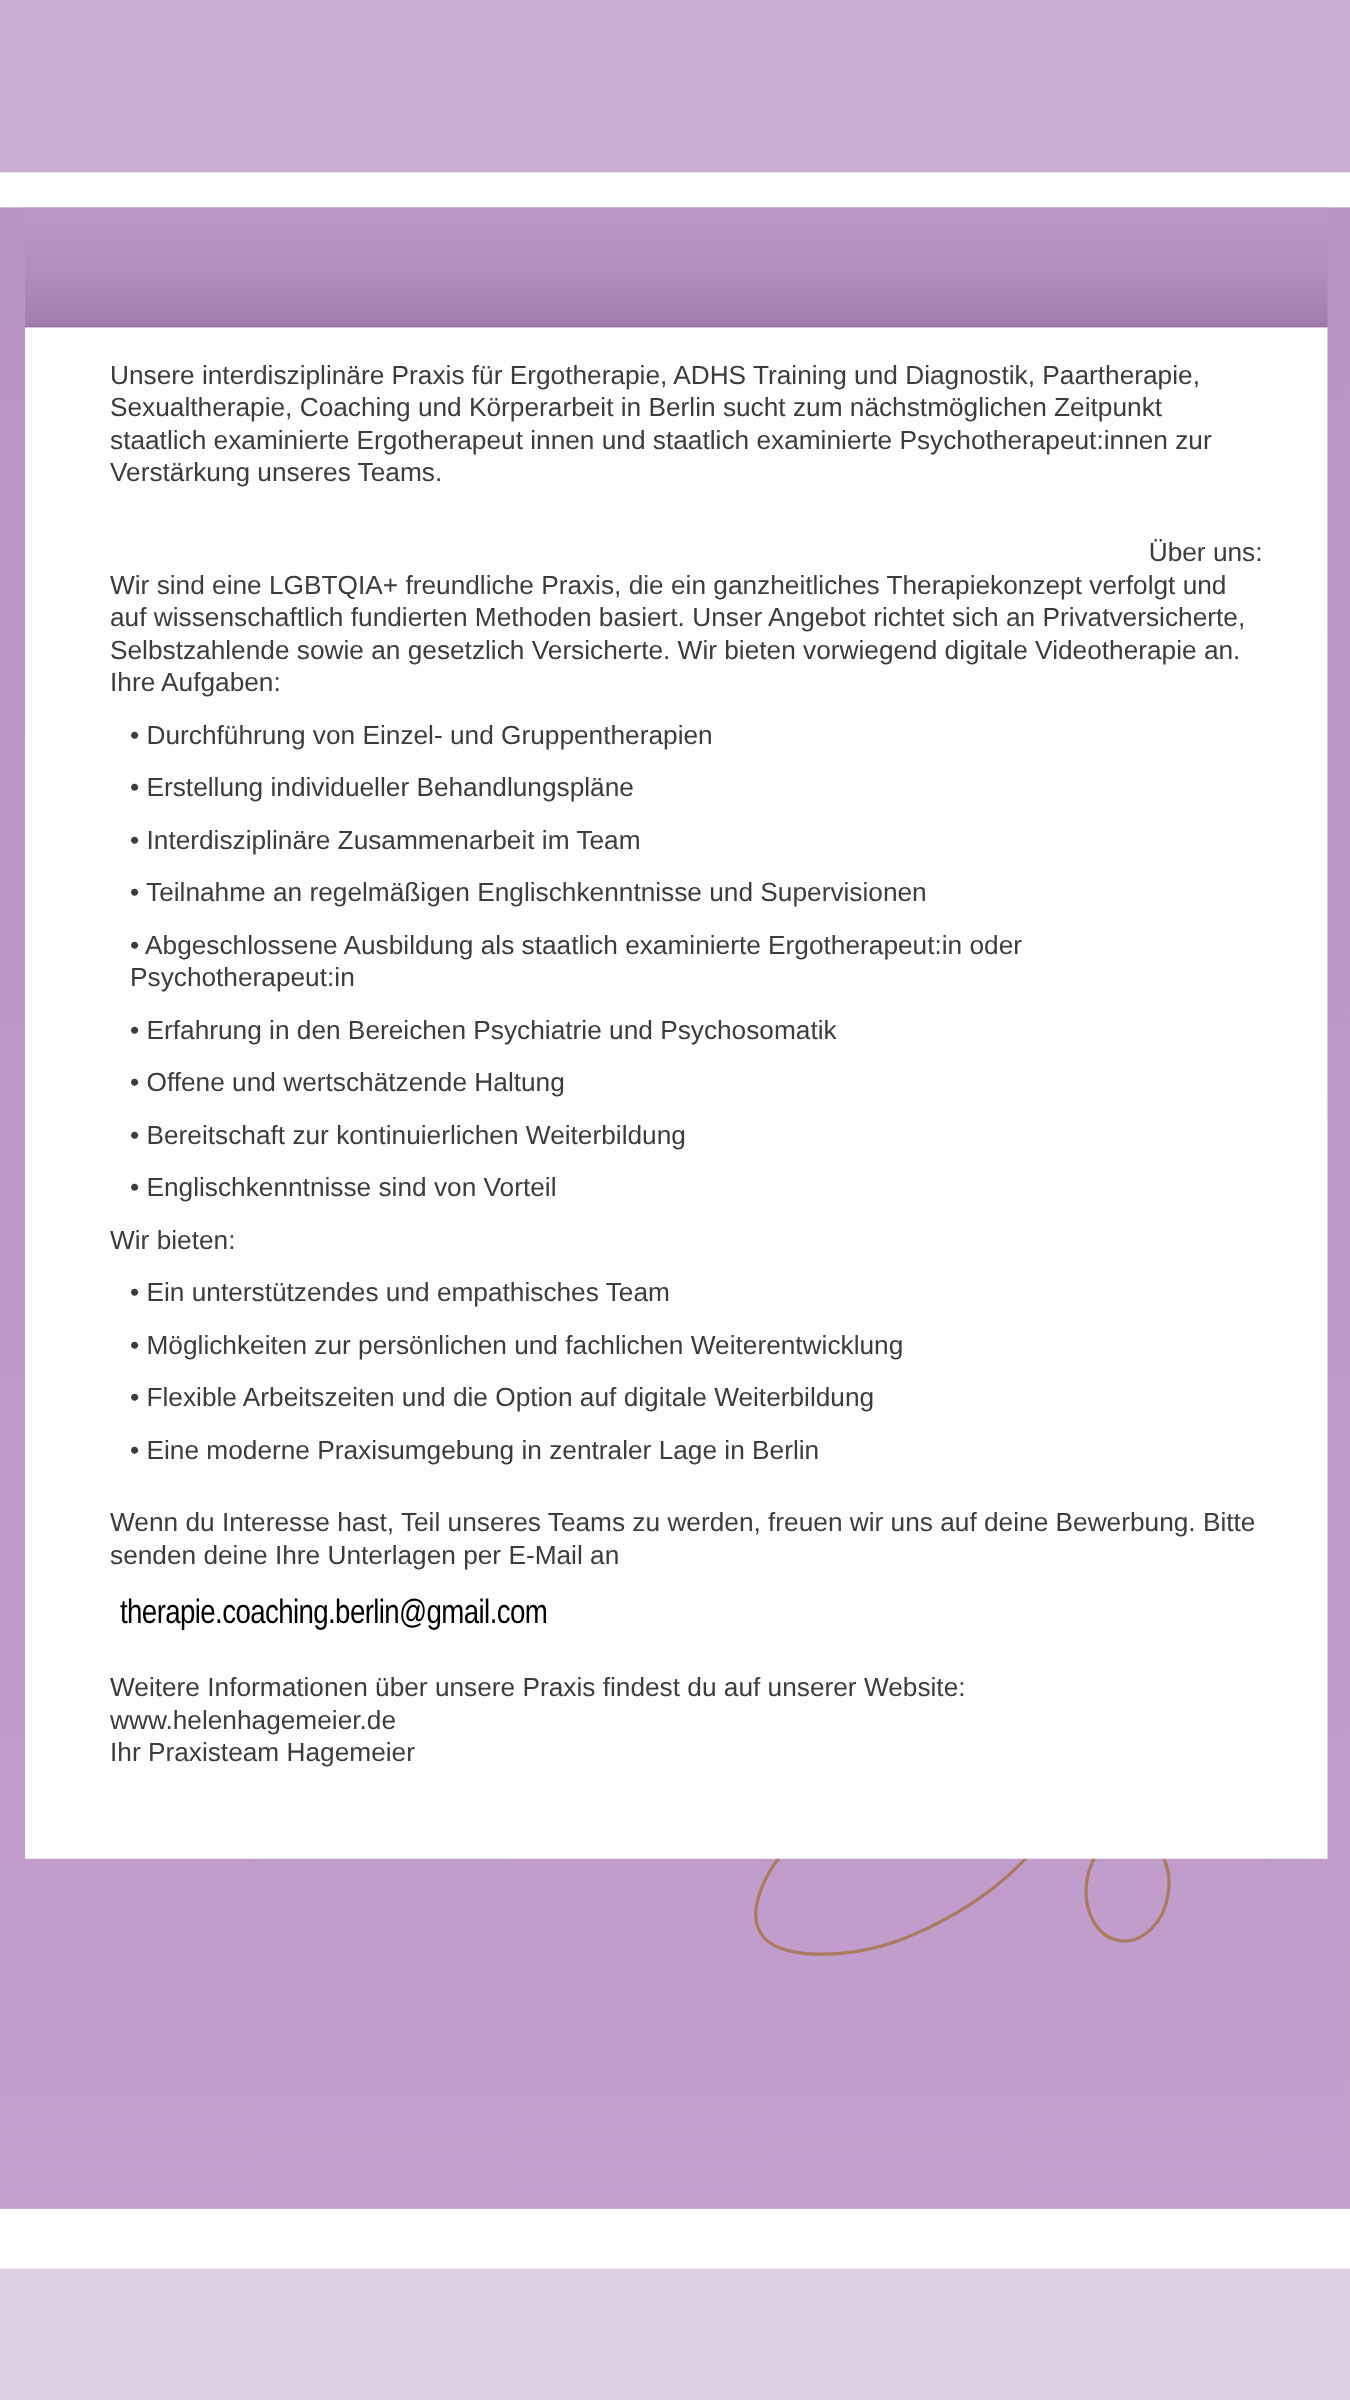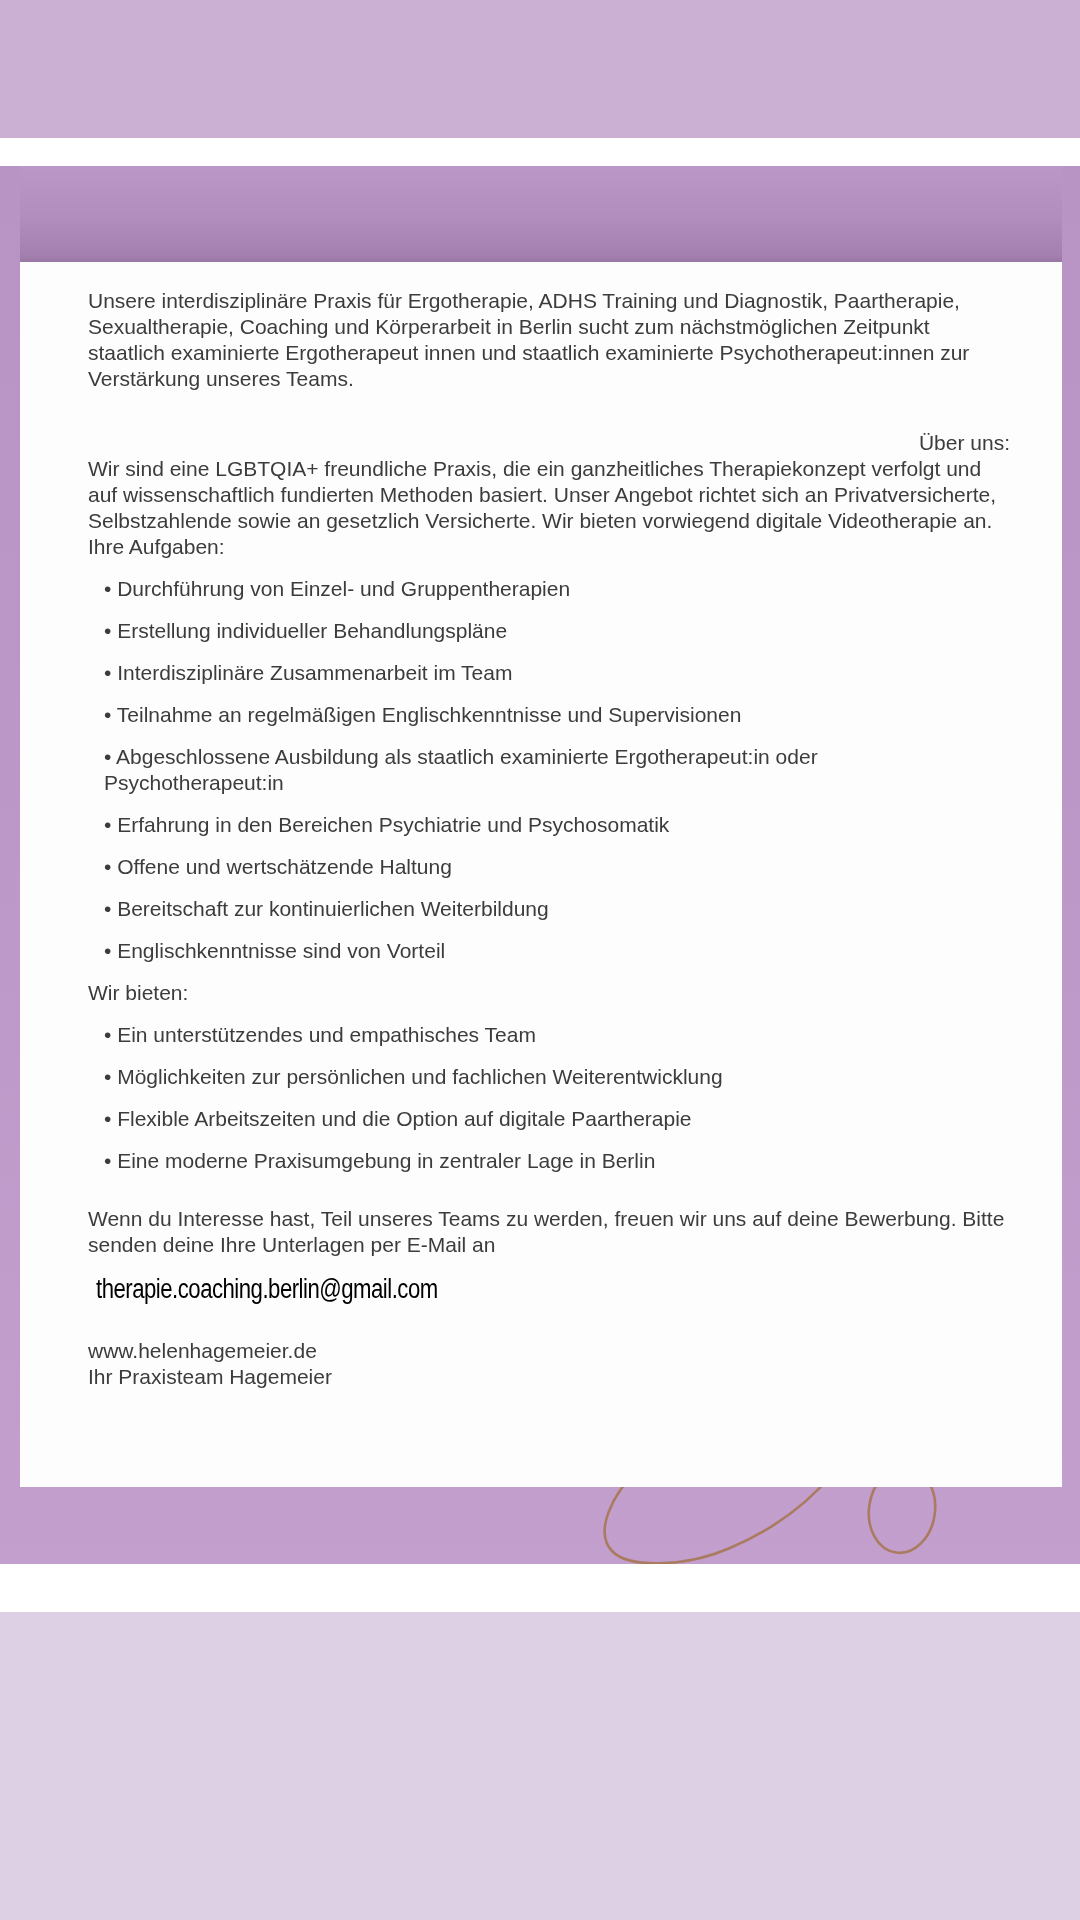--- a/index.html
+++ b/index.html
@@ -13,21 +13,21 @@
 
   
   .top-strip        { width: 1080px; height: 138px; background: #cbb0d3; }
   .white-band-top   { width: 1080px; height: 28px;  background: #ffffff; }
   .white-band-bottom{ width: 1080px; height: 48px;  background: #ffffff; }
   .bottom-strip     { width: 1080px; height: 105px; background: #ddd0e4; }
 
   
   .story-section {
     position: relative;
-    width: 1080px; height: 1398px;
+    width: 1080px; height: 1601px;
     background: linear-gradient(180deg, #b794c4 0%, #bb97c7 40%, #c29fcd 100%);
     overflow: hidden;
   }
 
   
   .header-band {
     position: absolute;
     left: 20px; top: 0; width: 1042px; height: 96px;
     background: linear-gradient(180deg, #ba97c7 0%, #b18dbd 55%, #a480b0 92%, #9a78a6 100%);
     z-index: 1;
@@ -107,29 +107,30 @@
         <div class="bullet-item">• Erfahrung in den Bereichen Psychiatrie und Psychosomatik</div>
         <div class="bullet-item">• Offene und wertschätzende Haltung</div>
         <div class="bullet-item">• Bereitschaft zur kontinuierlichen Weiterbildung</div>
         <div class="bullet-item">• Englischkenntnisse sind von Vorteil</div>
       </div>
 
     <p>Wir bieten:</p>
     <div>
         <div class="bullet-item">• Ein unterstützendes und empathisches Team</div>
         <div class="bullet-item">• Möglichkeiten zur persönlichen und fachlichen Weiterentwicklung</div>
-        <div class="bullet-item">• Flexible Arbeitszeiten und die Option auf digitale Paartherapie</div>
+        <div class="bullet-item">• Flexible Arbeitszeiten und die Option auf digitale Weiterbildung</div>
         <div class="bullet-item">• Eine moderne Praxisumgebung in zentraler Lage in Berlin</div>
       </div>
 
     <p class="gap-md">Wenn du Interesse hast, Teil unseres Teams zu werden, freuen wir uns auf deine Bewerbung. Bitte senden deine Ihre Unterlagen per E-Mail an</p>
 
     <span class="email-line">therapie.coaching.berlin@gmail.com</span>
 
     <div class="website-block">
+      <p>Weitere Informationen über unsere Praxis findest du auf unserer Website:</p>
       <p>www.helenhagemeier.de</p>
     </div>
 
     <p>Ihr Praxisteam Hagemeier</p>
   </div>
 
 </div>
 
 <div class="white-band-bottom"></div>
 <div class="bottom-strip"></div>

